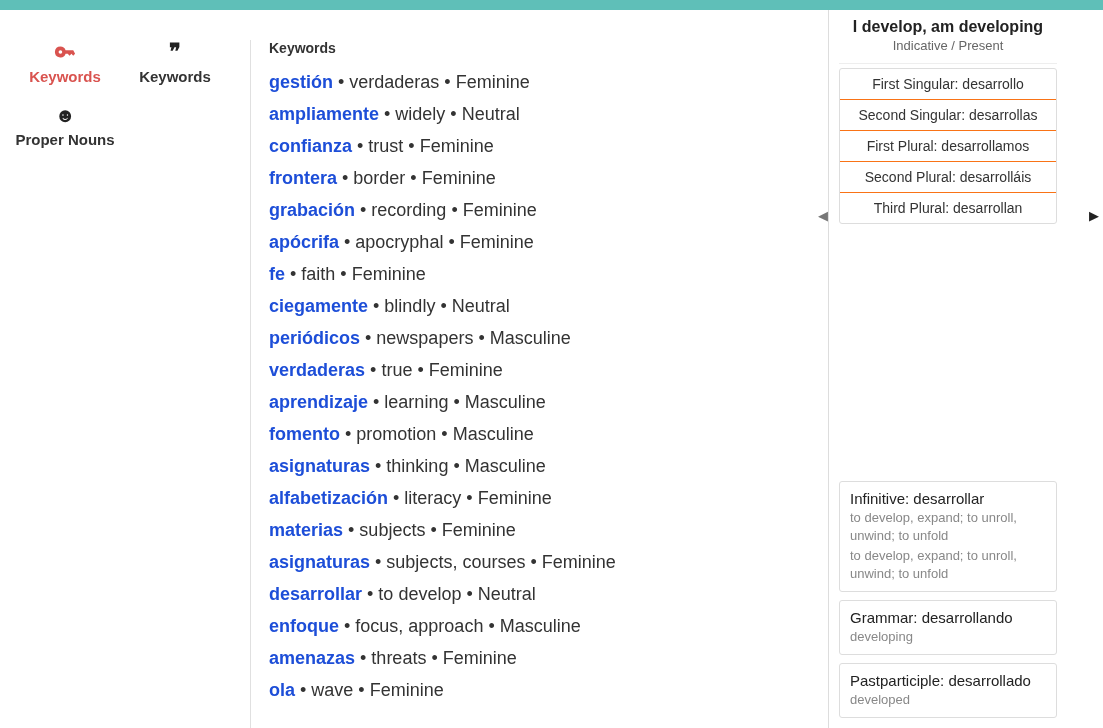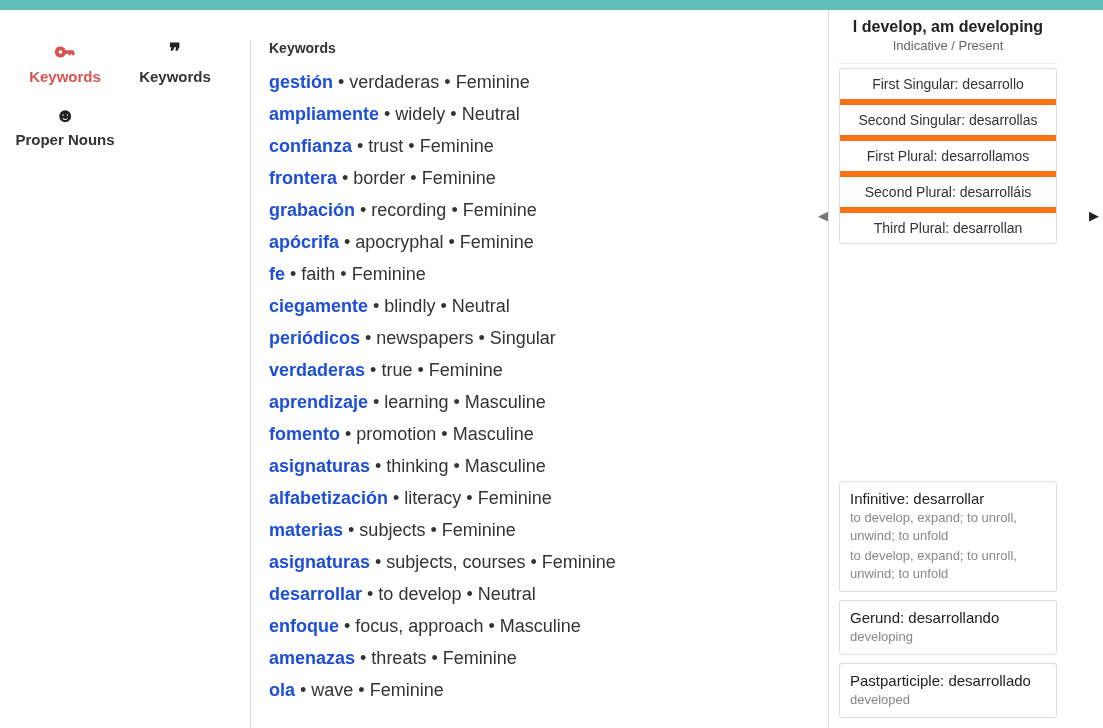--- a/index.html
+++ b/index.html
@@ -15,21 +15,21 @@
 .nav-item.active .label { color: #d9534f; }
 .content { flex: 1; border-left: 1px solid #e0e0e0; padding-left: 18px; padding-right: 10px; overflow-y: auto; }
 .content-title { font-size: 14px; font-weight: 700; color: #333; margin-bottom: 10px; }
 .kw-row { font-size: 18px; line-height: 32px; color: #333; }
 .kw-row .kw { color: #1d4ed8; font-weight: 700; }
 .kw-row .sep { color: #333; }
 .right-panel { width: 239px; border-left: 1px solid #ddd; padding: 6px 10px 10px 10px; display: flex; flex-direction: column; position: relative; }
 .conj-title { text-align: center; font-size: 16px; font-weight: 700; color: #222; margin-top: 2px; }
 .conj-sub { text-align: center; font-size: 13px; color: #666; margin-top: 2px; border-bottom: 1px solid #eee; padding-bottom: 10px; margin-bottom: 4px; }
 .conj-table { border: 1px solid #ddd; border-radius: 3px; overflow: hidden; }
-.conj-row { text-align: center; font-size: 14px; color: #333; padding: 7px 4px; border-bottom: 6px solid #f97316; }
+.conj-row { text-align: center; font-size: 14px; color: #333; padding: 7px 4px; border-bottom: 1px solid #f97316; }
 .conj-row:last-child { border-bottom: none; }
 .spacer { flex: 1; }
 .info-card { border: 1px solid #ddd; border-radius: 3px; padding: 8px 10px; margin-top: 8px; }
 .info-card .it { font-size: 15px; font-weight: 400; color: #222; }
 .info-card .id { font-size: 13px; color: #888; line-height: 18px; margin-top: 2px; }
 .nav-arrow-left { position: absolute; left: 818px; top: 208px; font-size: 13px; color: #777; cursor: pointer; }
 .nav-arrow-right { position: absolute; right: 4px; top: 208px; font-size: 13px; color: #222; cursor: pointer; }
 svg.key-icon { width: 22px; height: 22px; }
 </style>
 </head>
@@ -63,21 +63,21 @@
       <div class="content-title">Keywords</div>
       <div id="kw-list">
           <div class="kw-row"><span class="kw">gestión</span><span class="sep"> • verdaderas • Feminine</span></div>
           <div class="kw-row"><span class="kw">ampliamente</span><span class="sep"> • widely • Neutral</span></div>
           <div class="kw-row"><span class="kw">confianza</span><span class="sep"> • trust • Feminine</span></div>
           <div class="kw-row"><span class="kw">frontera</span><span class="sep"> • border • Feminine</span></div>
           <div class="kw-row"><span class="kw">grabación</span><span class="sep"> • recording • Feminine</span></div>
           <div class="kw-row"><span class="kw">apócrifa</span><span class="sep"> • apocryphal • Feminine</span></div>
           <div class="kw-row"><span class="kw">fe</span><span class="sep"> • faith • Feminine</span></div>
           <div class="kw-row"><span class="kw">ciegamente</span><span class="sep"> • blindly • Neutral</span></div>
-          <div class="kw-row"><span class="kw">periódicos</span><span class="sep"> • newspapers • Singular</span></div>
+          <div class="kw-row"><span class="kw">periódicos</span><span class="sep"> • newspapers • Masculine</span></div>
           <div class="kw-row"><span class="kw">verdaderas</span><span class="sep"> • true • Feminine</span></div>
           <div class="kw-row"><span class="kw">aprendizaje</span><span class="sep"> • learning • Masculine</span></div>
           <div class="kw-row"><span class="kw">fomento</span><span class="sep"> • promotion • Masculine</span></div>
           <div class="kw-row"><span class="kw">asignaturas</span><span class="sep"> • thinking • Masculine</span></div>
           <div class="kw-row"><span class="kw">alfabetización</span><span class="sep"> • literacy • Feminine</span></div>
           <div class="kw-row"><span class="kw">materias</span><span class="sep"> • subjects • Feminine</span></div>
           <div class="kw-row"><span class="kw">asignaturas</span><span class="sep"> • subjects, courses • Feminine</span></div>
           <div class="kw-row"><span class="kw">desarrollar</span><span class="sep"> • to develop • Neutral</span></div>
           <div class="kw-row"><span class="kw">enfoque</span><span class="sep"> • focus, approach • Masculine</span></div>
           <div class="kw-row"><span class="kw">amenazas</span><span class="sep"> • threats • Feminine</span></div>
@@ -98,21 +98,21 @@
       </div>
 
     <div class="spacer"></div>
 
     <div class="info-card">
       <div class="it">Infinitive: desarrollar</div>
       <div class="id">to develop, expand; to unroll, unwind; to unfold</div>
       <div class="id">to develop, expand; to unroll, unwind; to unfold</div>
     </div>
     <div class="info-card">
-      <div class="it">Gerund: desarrollando</div>
+      <div class="it">Grammar: desarrollando</div>
       <div class="id">developing</div>
     </div>
     <div class="info-card">
       <div class="it">Pastparticiple: desarrollado</div>
       <div class="id">developed</div>
     </div>
   </div>
 </div>
 
 <div class="nav-arrow-left">◀</div>

